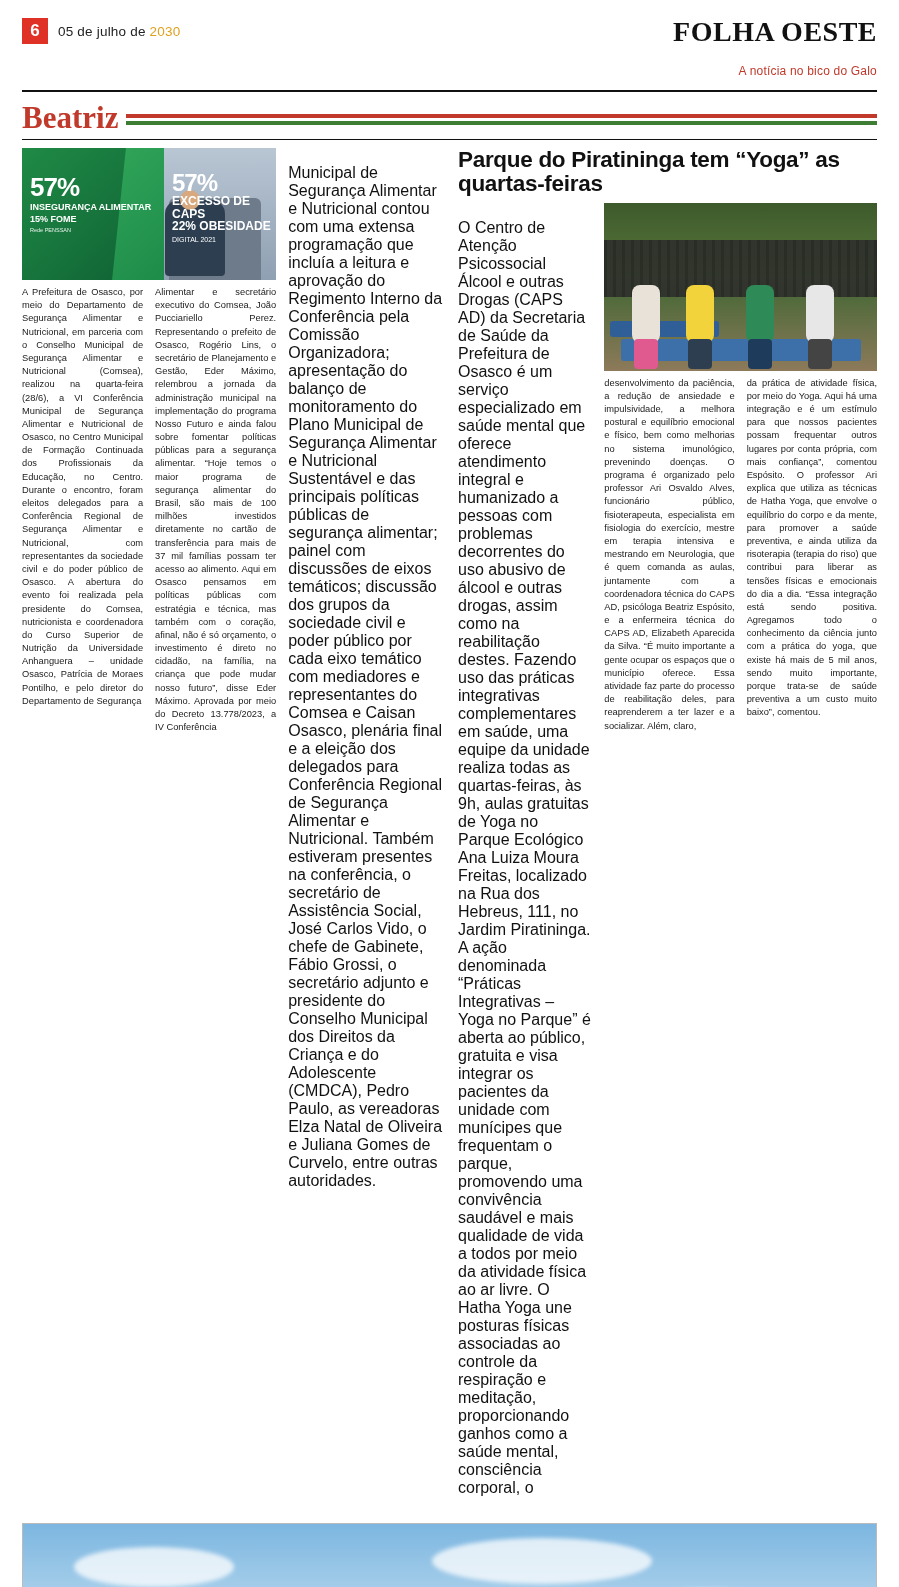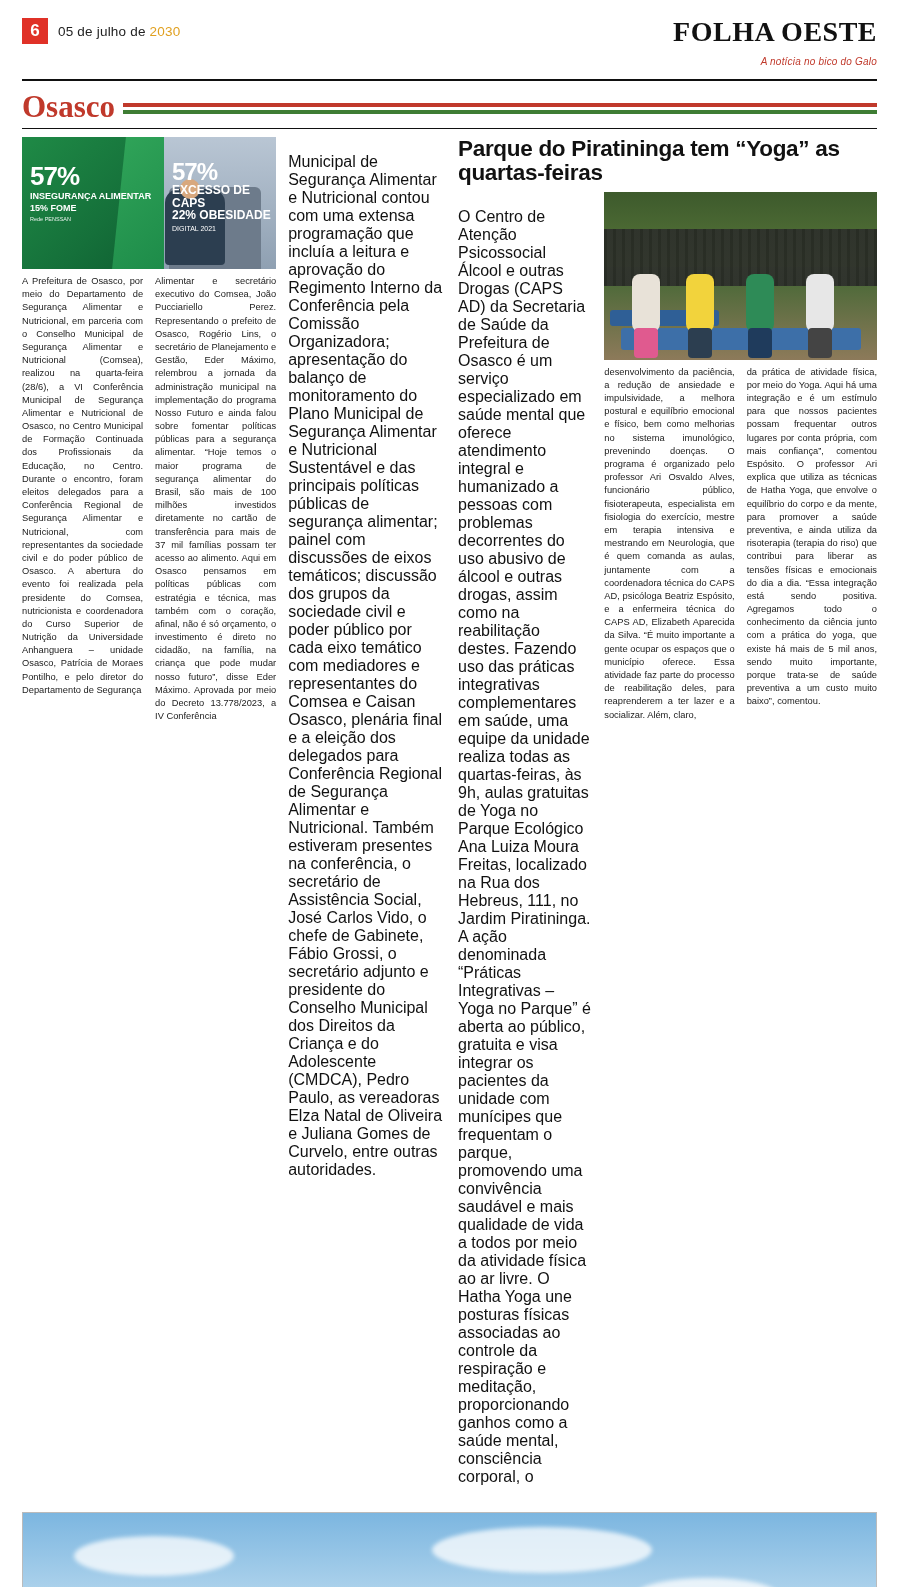--- a/index.html
+++ b/index.html
@@ -41,25 +41,24 @@
   .mh-right { text-align:right; }
   .paper-name {
     font-family: "Liberation Serif", serif;
     font-weight: bold;
     font-size: 28px;
     letter-spacing: .5px;
     color:#111;
     line-height:1;
   }
   .paper-tag {
-    font-size: 10px;
+    font-size: 12px;
     color:#c0392b;
     letter-spacing:.2px;
-    margin-top:10px;
-    font-style:italic;
+    margin-top:18px;
   }
   .mh-rule { border-top: 2px solid #111; margin-top: 6px; }
 
   
   .section-head {
     display:flex;
     align-items:center;
     gap: 8px;
     margin-top: 10px;
   }
@@ -198,21 +197,21 @@
       </div>
     </div>
     <div class="mh-right">
       <div class="paper-name">FOLHA OESTE</div>
       <div class="paper-tag">A notícia no bico do Galo</div>
     </div>
   </div>
   <div class="mh-rule"></div>
 
   <div class="section-head">
-    <div class="section-title">Osasco</div>
+    <div class="section-title">Beatriz</div>
     <div class="section-bars">
       <i></i>
       <i class="g"></i>
     </div>
   </div>
   <div class="hr-thin"></div>
 
   <div class="top-area">
 
     <div class="art left">

